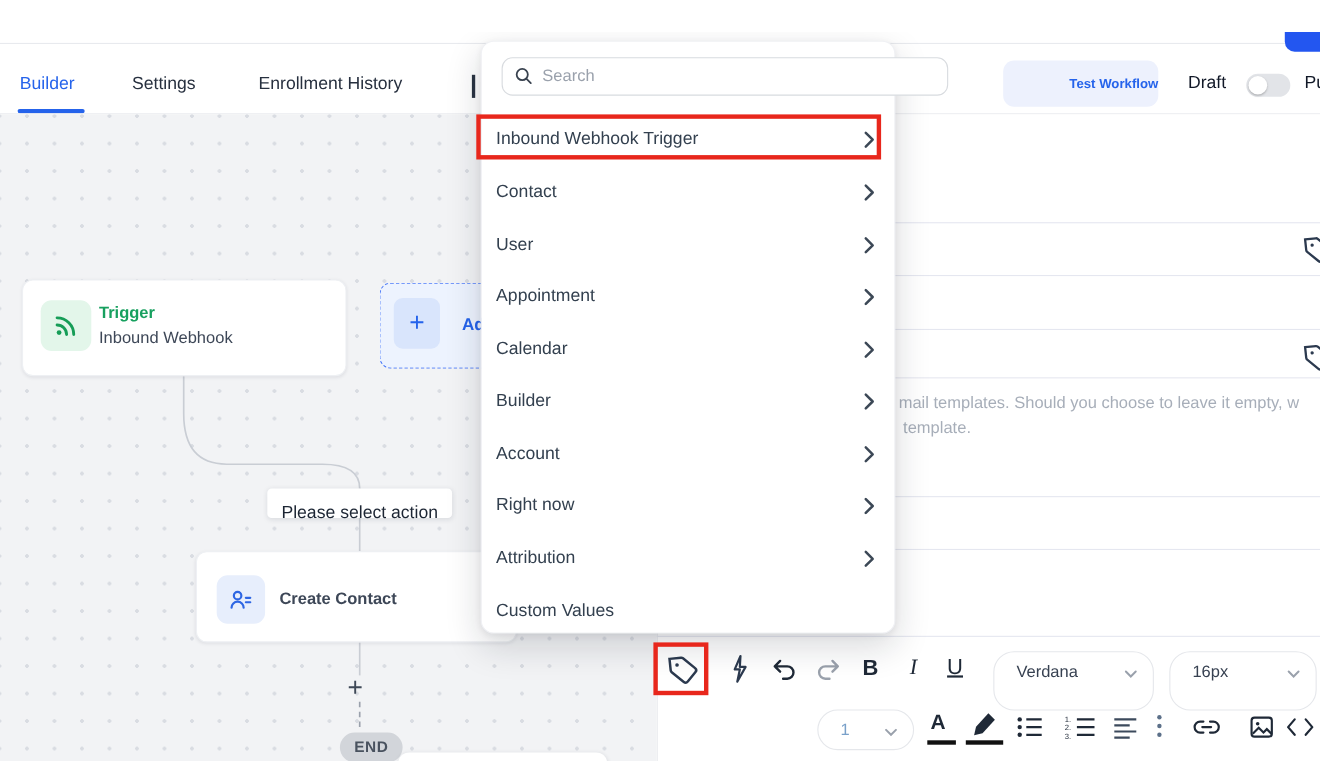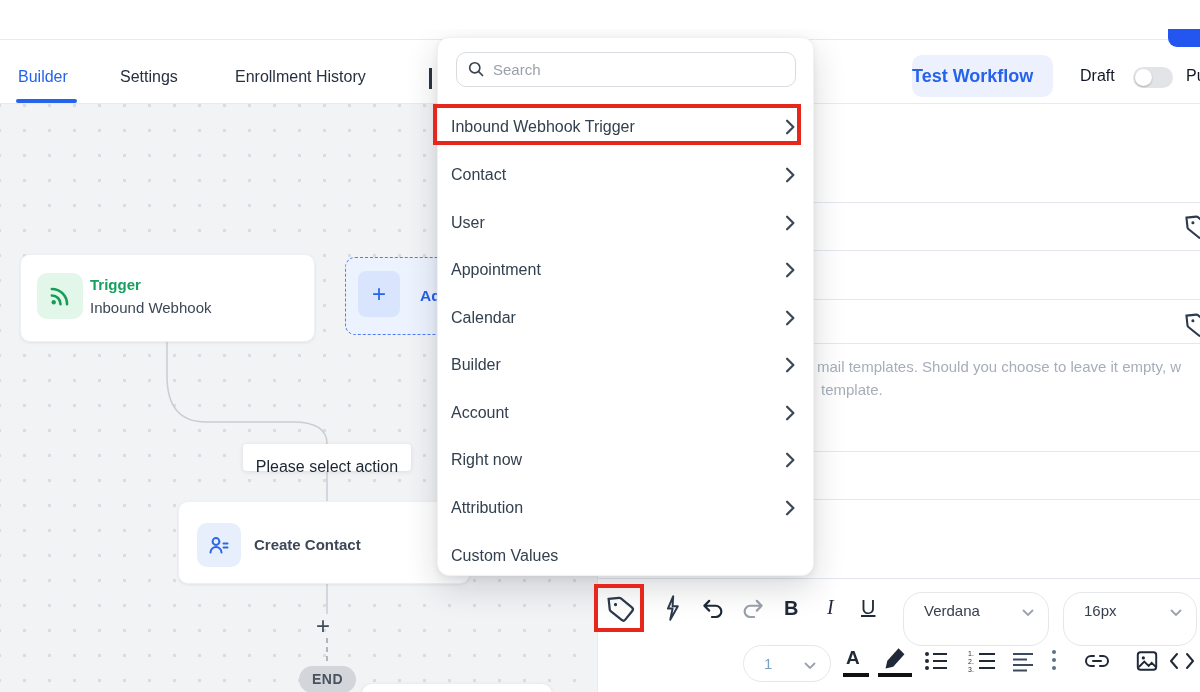--- a/index.html
+++ b/index.html
@@ -10,21 +10,21 @@
   }
   .hline { position:absolute; height:1px; background:#e8eaee; }
 
   
   .tab { position:absolute; top:39px; font-size:16px; font-weight:500; color:#27303f; cursor:pointer; }
   .tab.active { color:#2563eb; }
   .tab-underline { position:absolute; left:16px; top:70px; width:61px; height:4px; background:#2563eb; border-radius:2px; }
   .partial-glyph { position:absolute; left:429px; top:39px; width:3px; height:21px; background:#2a3342; }
   .blue-pill { position:absolute; left:1168px; top:-10px; width:46px; height:28px; background:#2356f0; border-radius:9px; }
   .test-btn { position:absolute; left:912px; top:26px; width:141px; height:42px; background:#edf1fd; border-radius:10px;
-    color:#2563eb; font-size:18px; font-weight:600; text-align:left; line-height:42px; cursor:pointer; }
+    color:#2563eb; font-size:12px; font-weight:600; text-align:right; line-height:42px; cursor:pointer; }
   .draft-lbl { position:absolute; left:1080px; top:38px; font-size:16px; font-weight:500; color:#111827; }
   .toggle { position:absolute; left:1133px; top:38px; width:40px; height:21px; background:#e2e4e8; border-radius:11px; cursor:pointer; }
   .toggle .knob { position:absolute; left:2px; top:2px; width:17px; height:17px; background:#fff; border-radius:50%; box-shadow:0 1px 2px rgba(0,0,0,.25); }
   .publish-lbl { position:absolute; left:1186px; top:38px; font-size:16px; font-weight:500; color:#111827; white-space:nowrap; }
 
   
   .canvas { position:absolute; left:0; top:75px; width:597px; height:617px; background:#f2f3f5;
     background-image:radial-gradient(circle, #d9dce2 1.7px, transparent 1.9px); background-size:25px 25px; background-position:12px 14px; }
   .connectors { position:absolute; left:0; top:75px; pointer-events:none; }
   .card { position:absolute; background:#fff; border-radius:10px; box-shadow:0 1px 3px rgba(23,30,46,.08); border:1px solid #eef0f3; }
@@ -37,37 +37,37 @@
     border:1.5px dashed #4f7df9; border-radius:10px; cursor:pointer; }
   .add-plusbox { position:absolute; left:12px; top:13px; width:42px; height:46px; background:#d9e5fc; border-radius:8px;
     display:flex; align-items:center; justify-content:center; color:#2563eb; font-size:24px; font-weight:400; }
   .add-lbl { position:absolute; left:74px; top:29px; font-size:15.5px; font-weight:600; color:#2563eb; }
   .select-action { position:absolute; left:243px; top:415px; width:168px; height:27px; background:#fff; border-radius:4px;
     box-shadow:0 1px 5px rgba(23,30,46,.10); font-size:16px; color:#1c2533; text-align:center; line-height:45px; }
   .contact-card { left:178px; top:472px; width:292px; height:83px;font-weight:bold; }
   .contact-iconbox { left:18px; top:21px; width:44px; height:44px; background:#e7eefc; }
   .contact-lbl { position:absolute; left:75px; top:34px; font-size:15px; color:#3d4757; }
   .plus-glyph { position:absolute; left:316px; top:583px; font-size:24px; color:#3f4957; }
-  .end-pill { position:absolute; left:299px; top:637px; width:57px; height:27px; background:#d2d5da; border-radius:14px;
+  .end-pill { position:absolute; left:309px; top:637px; width:57px; height:27px; background:#d2d5da; border-radius:14px;
     font-size:14px; font-weight:600; letter-spacing:.5px; color:#49525f; text-align:center; line-height:27px; }
   .bottom-card { position:absolute; left:362px; top:655px; width:190px; height:70px; background:#fff; border-radius:10px;
     box-shadow:0 1px 4px rgba(23,30,46,.10); }
   .bottom-card-inner { position:absolute; left:16px; top:20px; width:158px; height:46px; border:2px solid #8f97a8; background:#fff; }
 
   
   .panel { position:absolute; left:597px; top:75px; width:603px; height:617px; background:#fff; border-left:1px solid #e9eaee; }
   .helper { position:absolute; font-size:15px; color:#a7aeb9; white-space:nowrap; }
   .field-line { position:absolute; left:597px; width:603px; height:1px; background:#e5e7f0; }
   .panel-tag { position:absolute; left:1184px; }
 
   
   .dropdown { position:absolute; left:437px; top:8px; width:377px; height:539px; background:#fff; border-radius:12px;
     border:1px solid #f0f1f4; box-shadow:0 12px 32px rgba(16,24,40,.16), 0 2px 6px rgba(16,24,40,.06); z-index:30; }
   .search-wrap { position:absolute; left:18px; top:14px; width:340px; height:35px; }
-  .search-input { width:340px; height:35px; border:1.5px solid #d8dbdf; border-radius:10px; padding:0 10px 0 36px;
+  .search-input { width:406px; height:35px; border:1.5px solid #d8dbdf; border-radius:10px; padding:0 10px 0 36px;
     font-size:15px; color:#000000; outline:none; font-family:"Liberation Sans",sans-serif; background:#fff; }
   .search-input::placeholder { color:#9aa1ac; }
   .search-icon { position:absolute; left:11px; top:8px; }
   .menu-item { position:absolute; left:0; width:377px; height:45px; line-height:45px; cursor:pointer; }
   .menu-item .lbl { position:absolute; left:13px; font-size:16px; color:#33404f; }
   .menu-item .chev { position:absolute; left:347px; top:15px; }
 
   
   .red-box { position:absolute; border:4px solid #e8271c; z-index:40; }
   .red-box-menu { left:433px; top:75px; width:368px; height:41px; }

